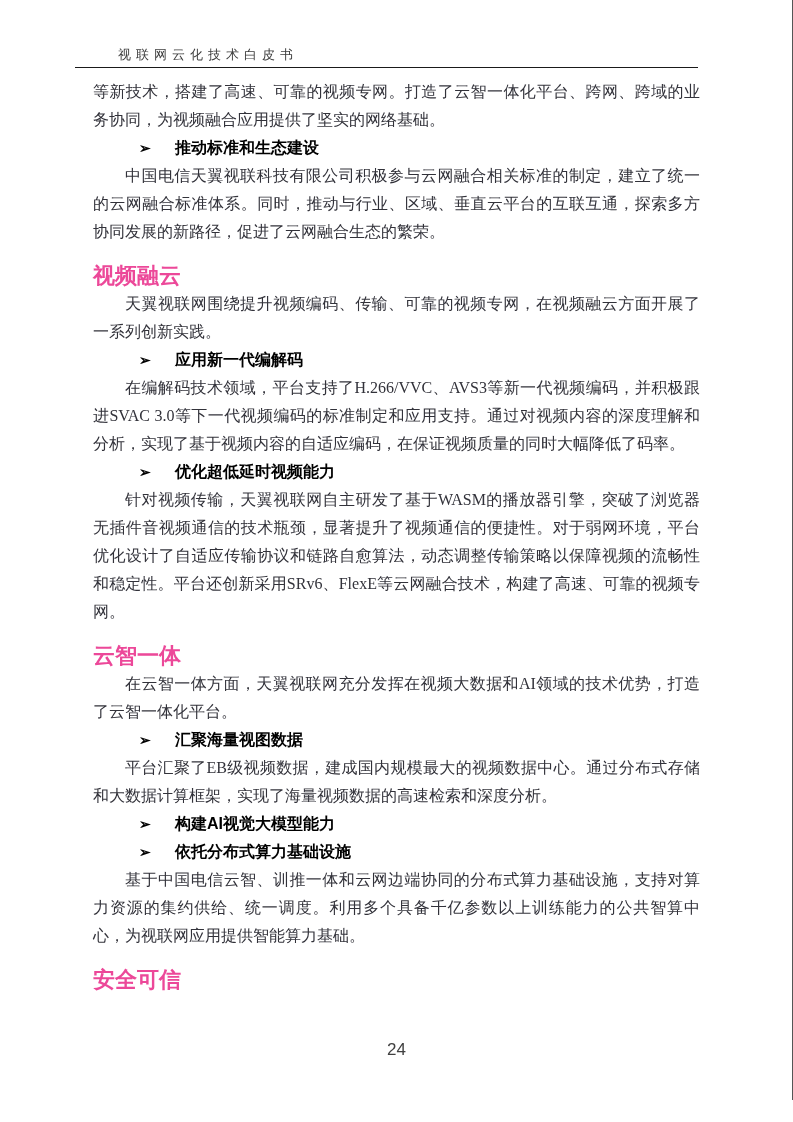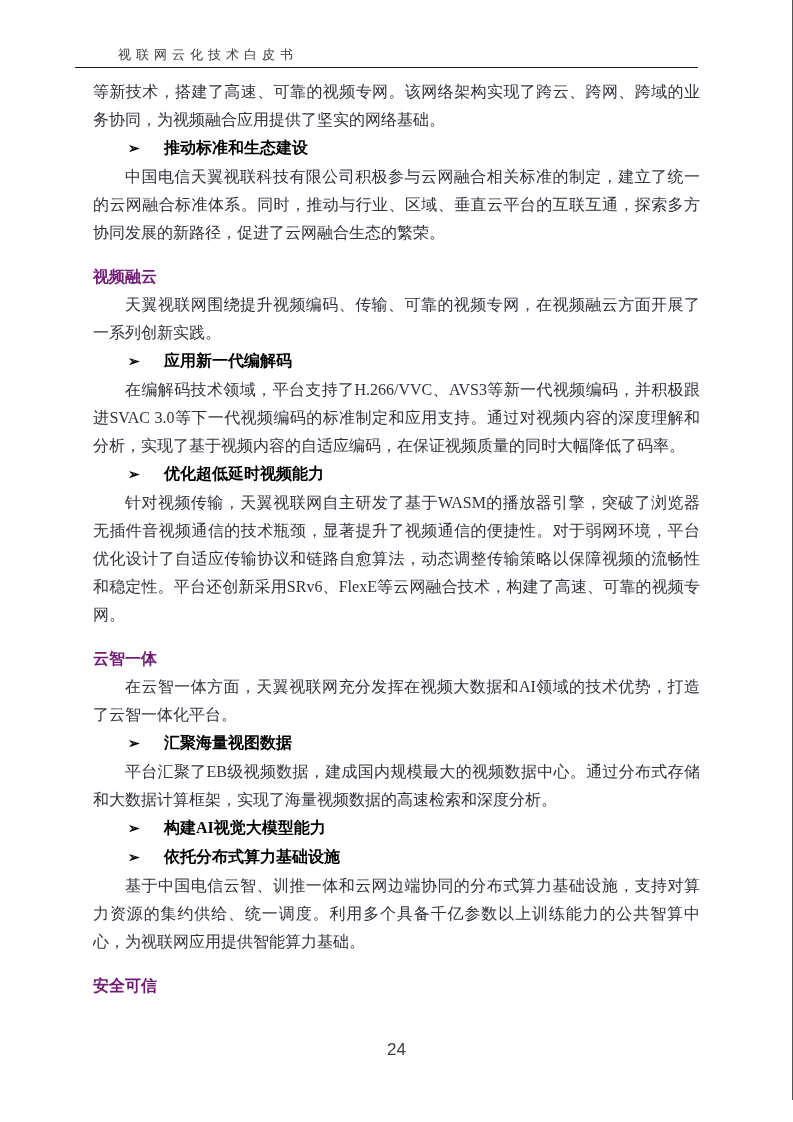--- a/index.html
+++ b/index.html
@@ -57,39 +57,39 @@
     text-align: justify;
   }
   .body-para.indent {
     text-indent: 2em;
   }
   .body-para.no-indent {
     text-indent: 0;
   }
   .bullet-heading {
     position: relative;
-    margin: 0 0 0 35px;
-    font-family: Liberation Serif, serif;
+    margin: 0 0 0 46px;
+    font-family: Liberation Sans, sans-serif;
     font-weight: bold;
     color: #000000;
     font-size: 16px;
     line-height: 28px;
   }
   .bullet-marker {
     display: inline-block;
     width: 36px;
     font-size: 14px;
     color: #000000;
   }
   .section-heading {
     margin: 16px 0 0 0;
     font-family: "Liberation Sans", "DejaVu Sans", sans-serif;
     font-weight: bold;
-    color: #701a75;
-    font-size: 16px;
+    color: #ec4899;
+    font-size: 22px;
     line-height: 28px;
   }
   .page-number {
     position: absolute;
     top: 1040px;
     left: 0;
     width: 793px;
     text-align: center;
     font-family: "Liberation Sans", "DejaVu Sans", sans-serif;
     font-size: 17px;
@@ -99,21 +99,21 @@
 </head>
 <body>
 
 <div class="page">
 
   <div class="running-header">视联网云化技术白皮书</div>
   <div class="header-rule"></div>
 
   <div class="content">
 
-    <p class="body-para no-indent">等新技术，搭建了高速、可靠的视频专网。该网络架构实现了跨云、跨网、跨域的业务协同，为视频融合应用提供了坚实的网络基础。</p>
+    <p class="body-para no-indent">等新技术，搭建了高速、可靠的视频专网。打造了云智一体化平台、跨网、跨域的业务协同，为视频融合应用提供了坚实的网络基础。</p>
 
     <div class="bullet-heading"><span class="bullet-marker">➢</span><span>推动标准和生态建设</span></div>
 
     <p class="body-para indent">中国电信天翼视联科技有限公司积极参与云网融合相关标准的制定，建立了统一的云网融合标准体系。同时，推动与行业、区域、垂直云平台的互联互通，探索多方协同发展的新路径，促进了云网融合生态的繁荣。</p>
 
     <h2 class="section-heading">视频融云</h2>
 
     <p class="body-para indent">天翼视联网围绕提升视频编码、传输、可靠的视频专网，在视频融云方面开展了一系列创新实践。</p>
 
     <div class="bullet-heading"><span class="bullet-marker">➢</span><span>应用新一代编解码</span></div>

